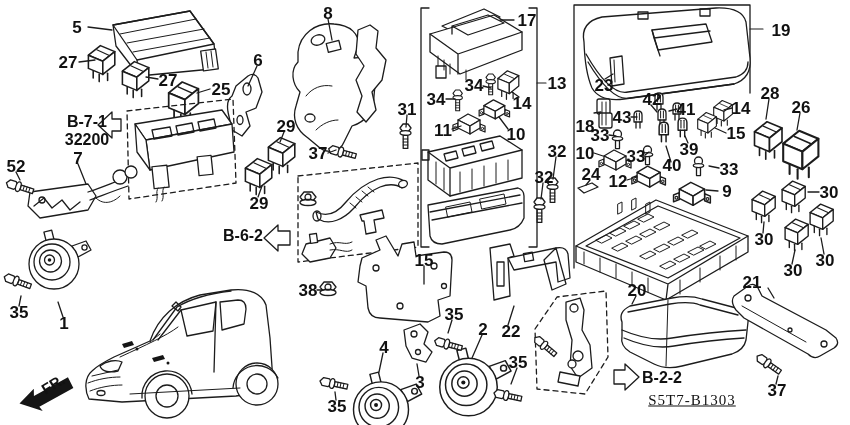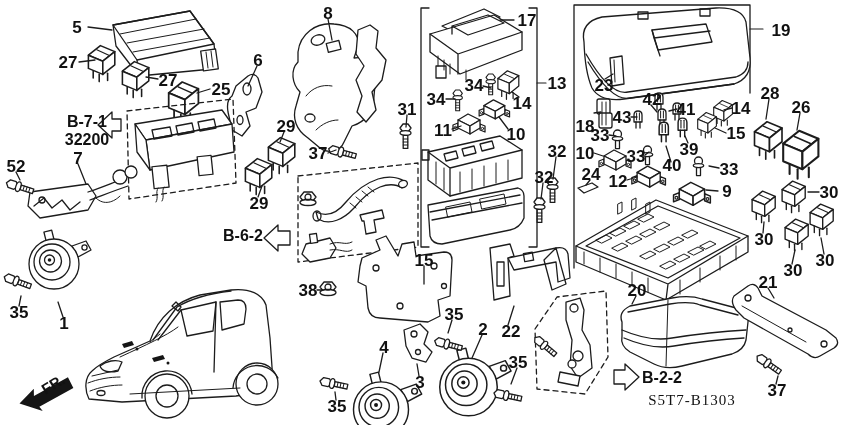--- a/index.html
+++ b/index.html
@@ -393,21 +393,21 @@
       <div class="plabel" style="left: 729px; top: 169px;">33</div>
       <div class="plabel" style="left: 591px; top: 174px;">24</div>
       <div class="plabel" style="left: 618px; top: 181px;">12</div>
       <div class="plabel" style="left: 727px; top: 191px;">9</div>
       <div class="plabel" style="left: 770px; top: 93px;">28</div>
       <div class="plabel" style="left: 801px; top: 107px;">26</div>
       <div class="plabel" style="left: 829px; top: 192px;">30</div>
       <div class="plabel" style="left: 764px; top: 239px;">30</div>
       <div class="plabel" style="left: 825px; top: 260px;">30</div>
       <div class="plabel" style="left: 793px; top: 270px;">30</div>
-      <div class="plabel" style="left: 768px; top: 282px;">21</div>
+      <div class="plabel" style="left: 752px; top: 282px;">21</div>
       <div class="plabel" style="left: 637px; top: 290px;">20</div>
       <div class="plabel" style="left: 308px; top: 290px;">38</div>
       <div class="plabel" style="left: 424px; top: 260px;">15</div>
       <div class="plabel" style="left: 454px; top: 314px;">35</div>
       <div class="plabel" style="left: 384px; top: 347px;">4</div>
       <div class="plabel" style="left: 420px; top: 382px;">3</div>
       <div class="plabel" style="left: 483px; top: 329px;">2</div>
       <div class="plabel" style="left: 511px; top: 331px;">22</div>
       <div class="plabel" style="left: 518px; top: 362px;">35</div>
       <div class="plabel" style="left: 337px; top: 406px;">35</div>
@@ -415,16 +415,16 @@
       <div class="plabel" style="left: 64px; top: 323px;">1</div>
       <div class="plabel" style="left: 777px; top: 390px;">37</div>
     </div>
 
 <div class="ref" style="left:74px;top:131px;margin-left:13px;">
   <div>B-7-1</div>
   <div>32200</div>
 </div>
 <div class="ref" style="left:243px;top:236px;">B-6-2</div>
 <div class="ref" style="left:662px;top:378px;">B-2-2</div>
-<div class="code" style="left:692px;top:400px;">S5T7-B1303</div>
+<div class="code" style="left:692px;top:400px;text-decoration:underline;">S5T7-B1303</div>
 <div class="fr" style="left:53px;top:384px;">FR.</div>
 
 </div>
 
 </body></html>

